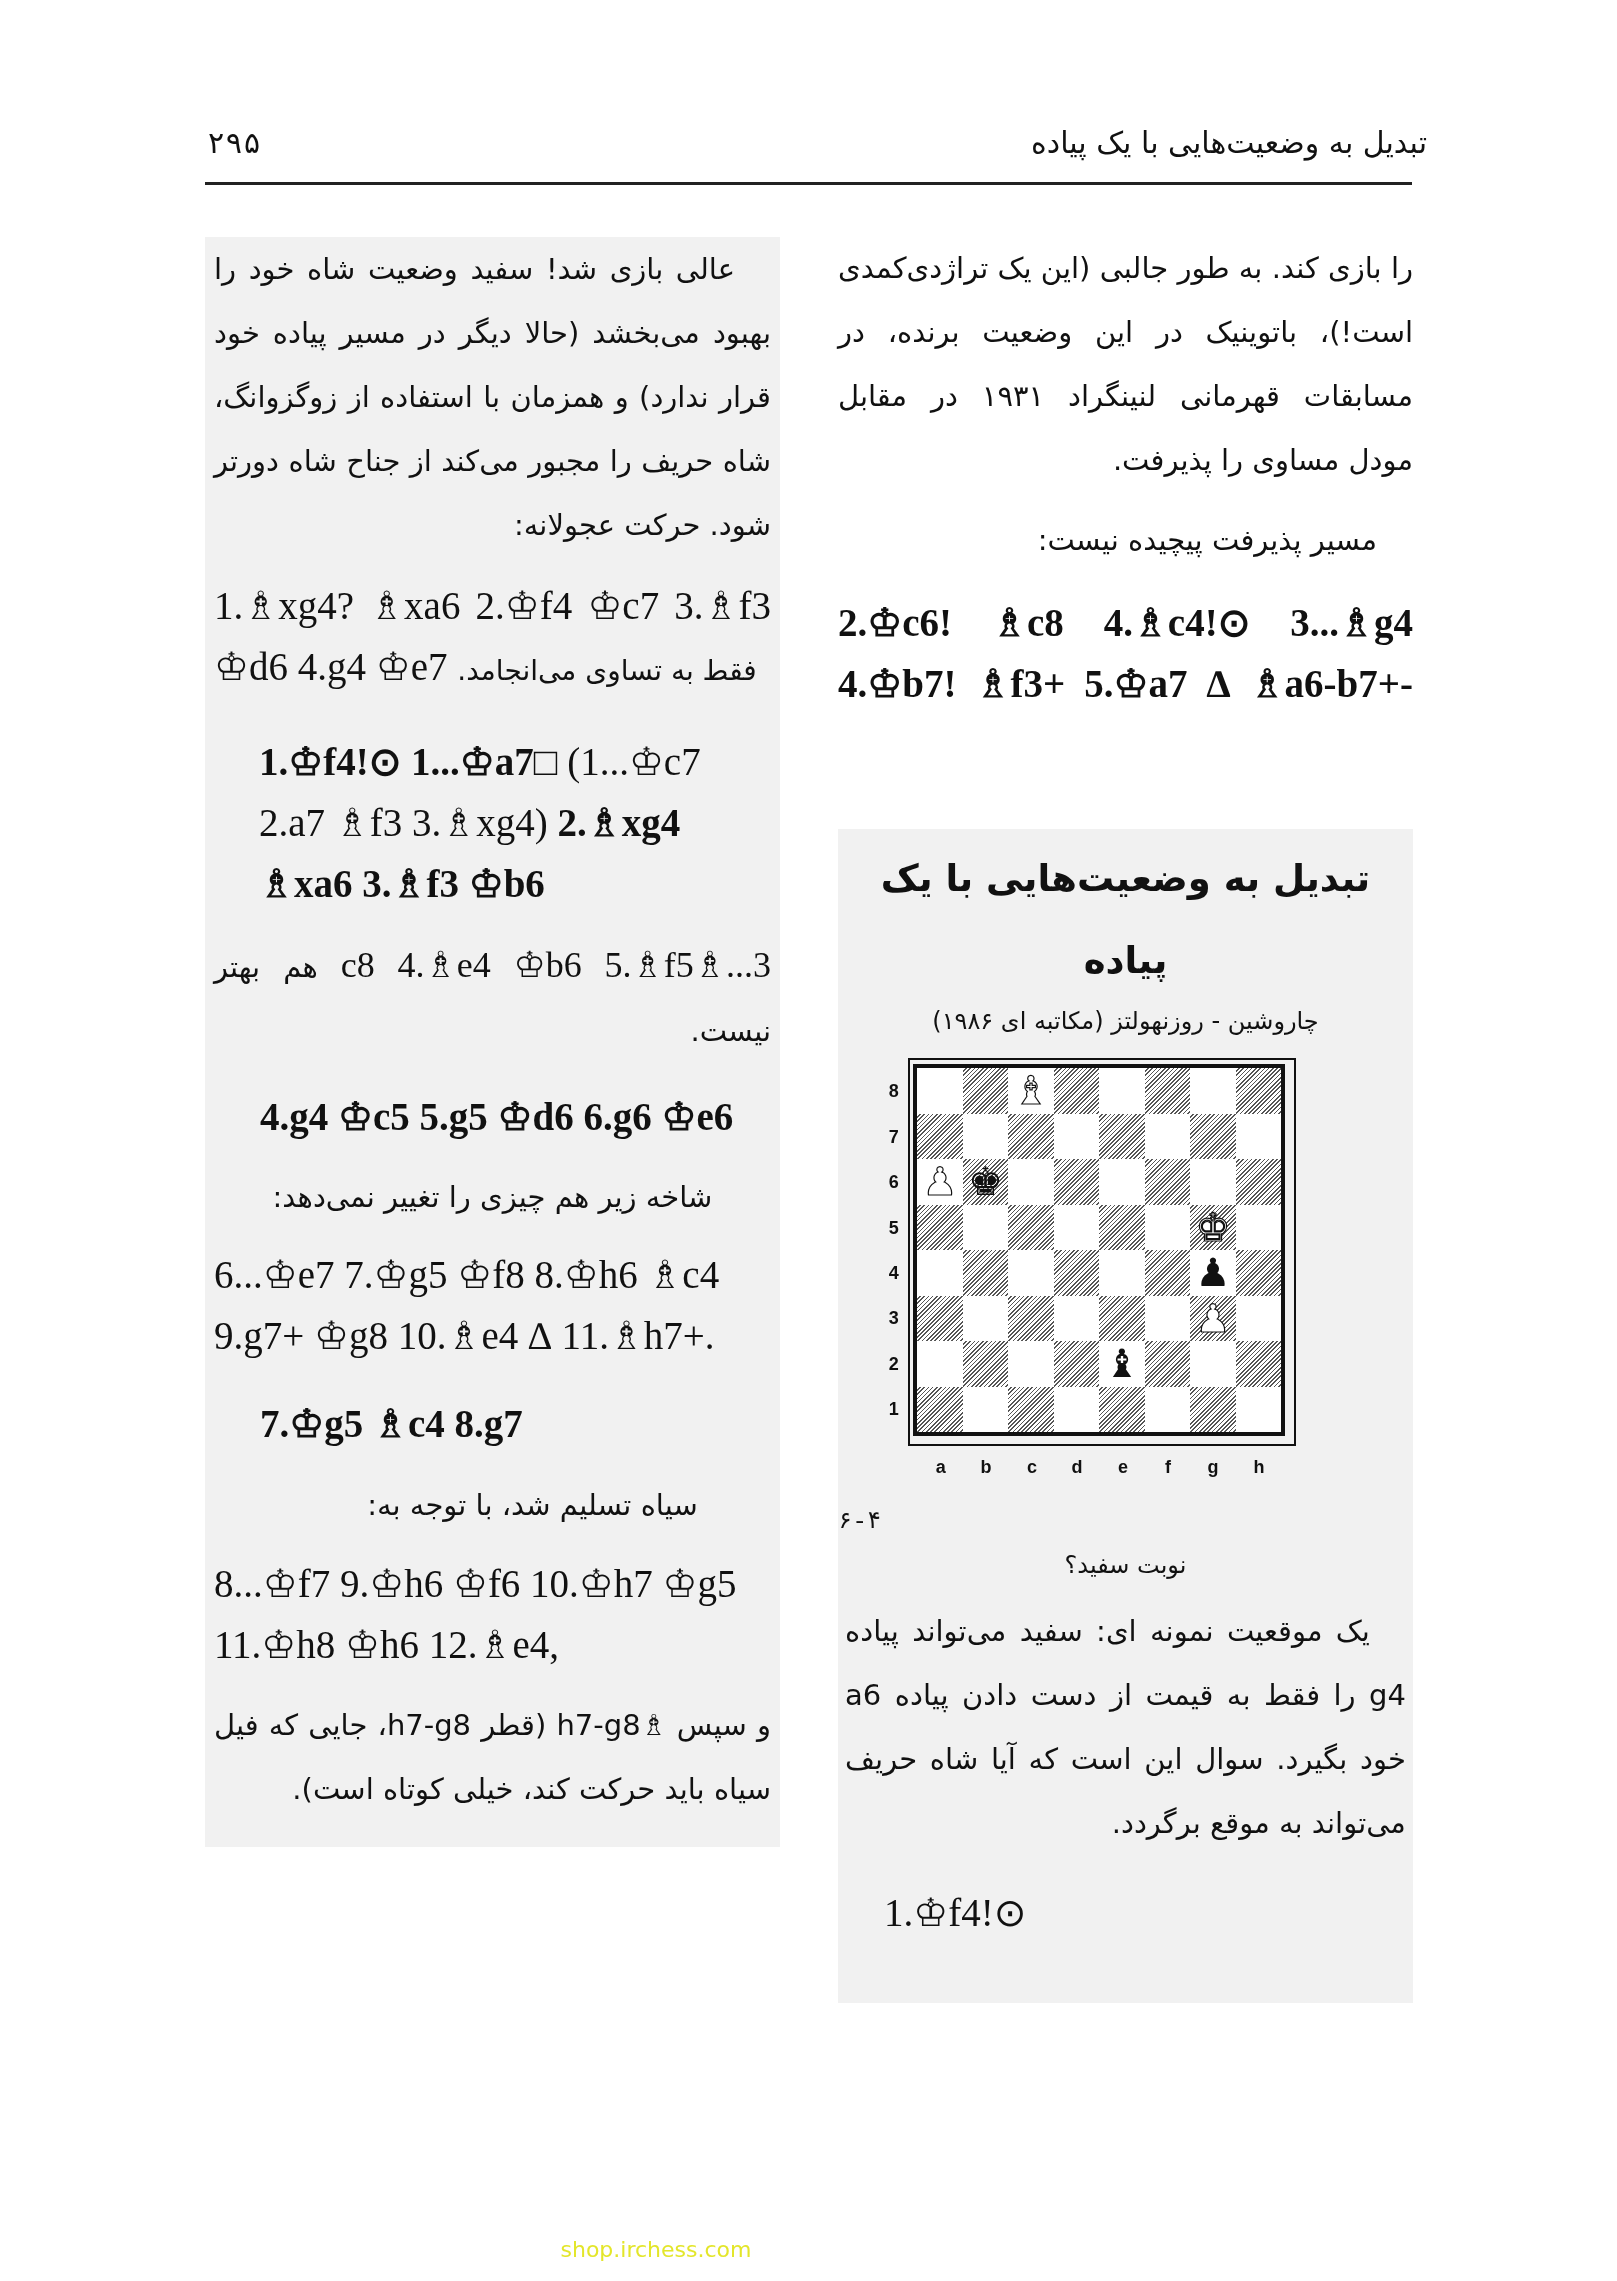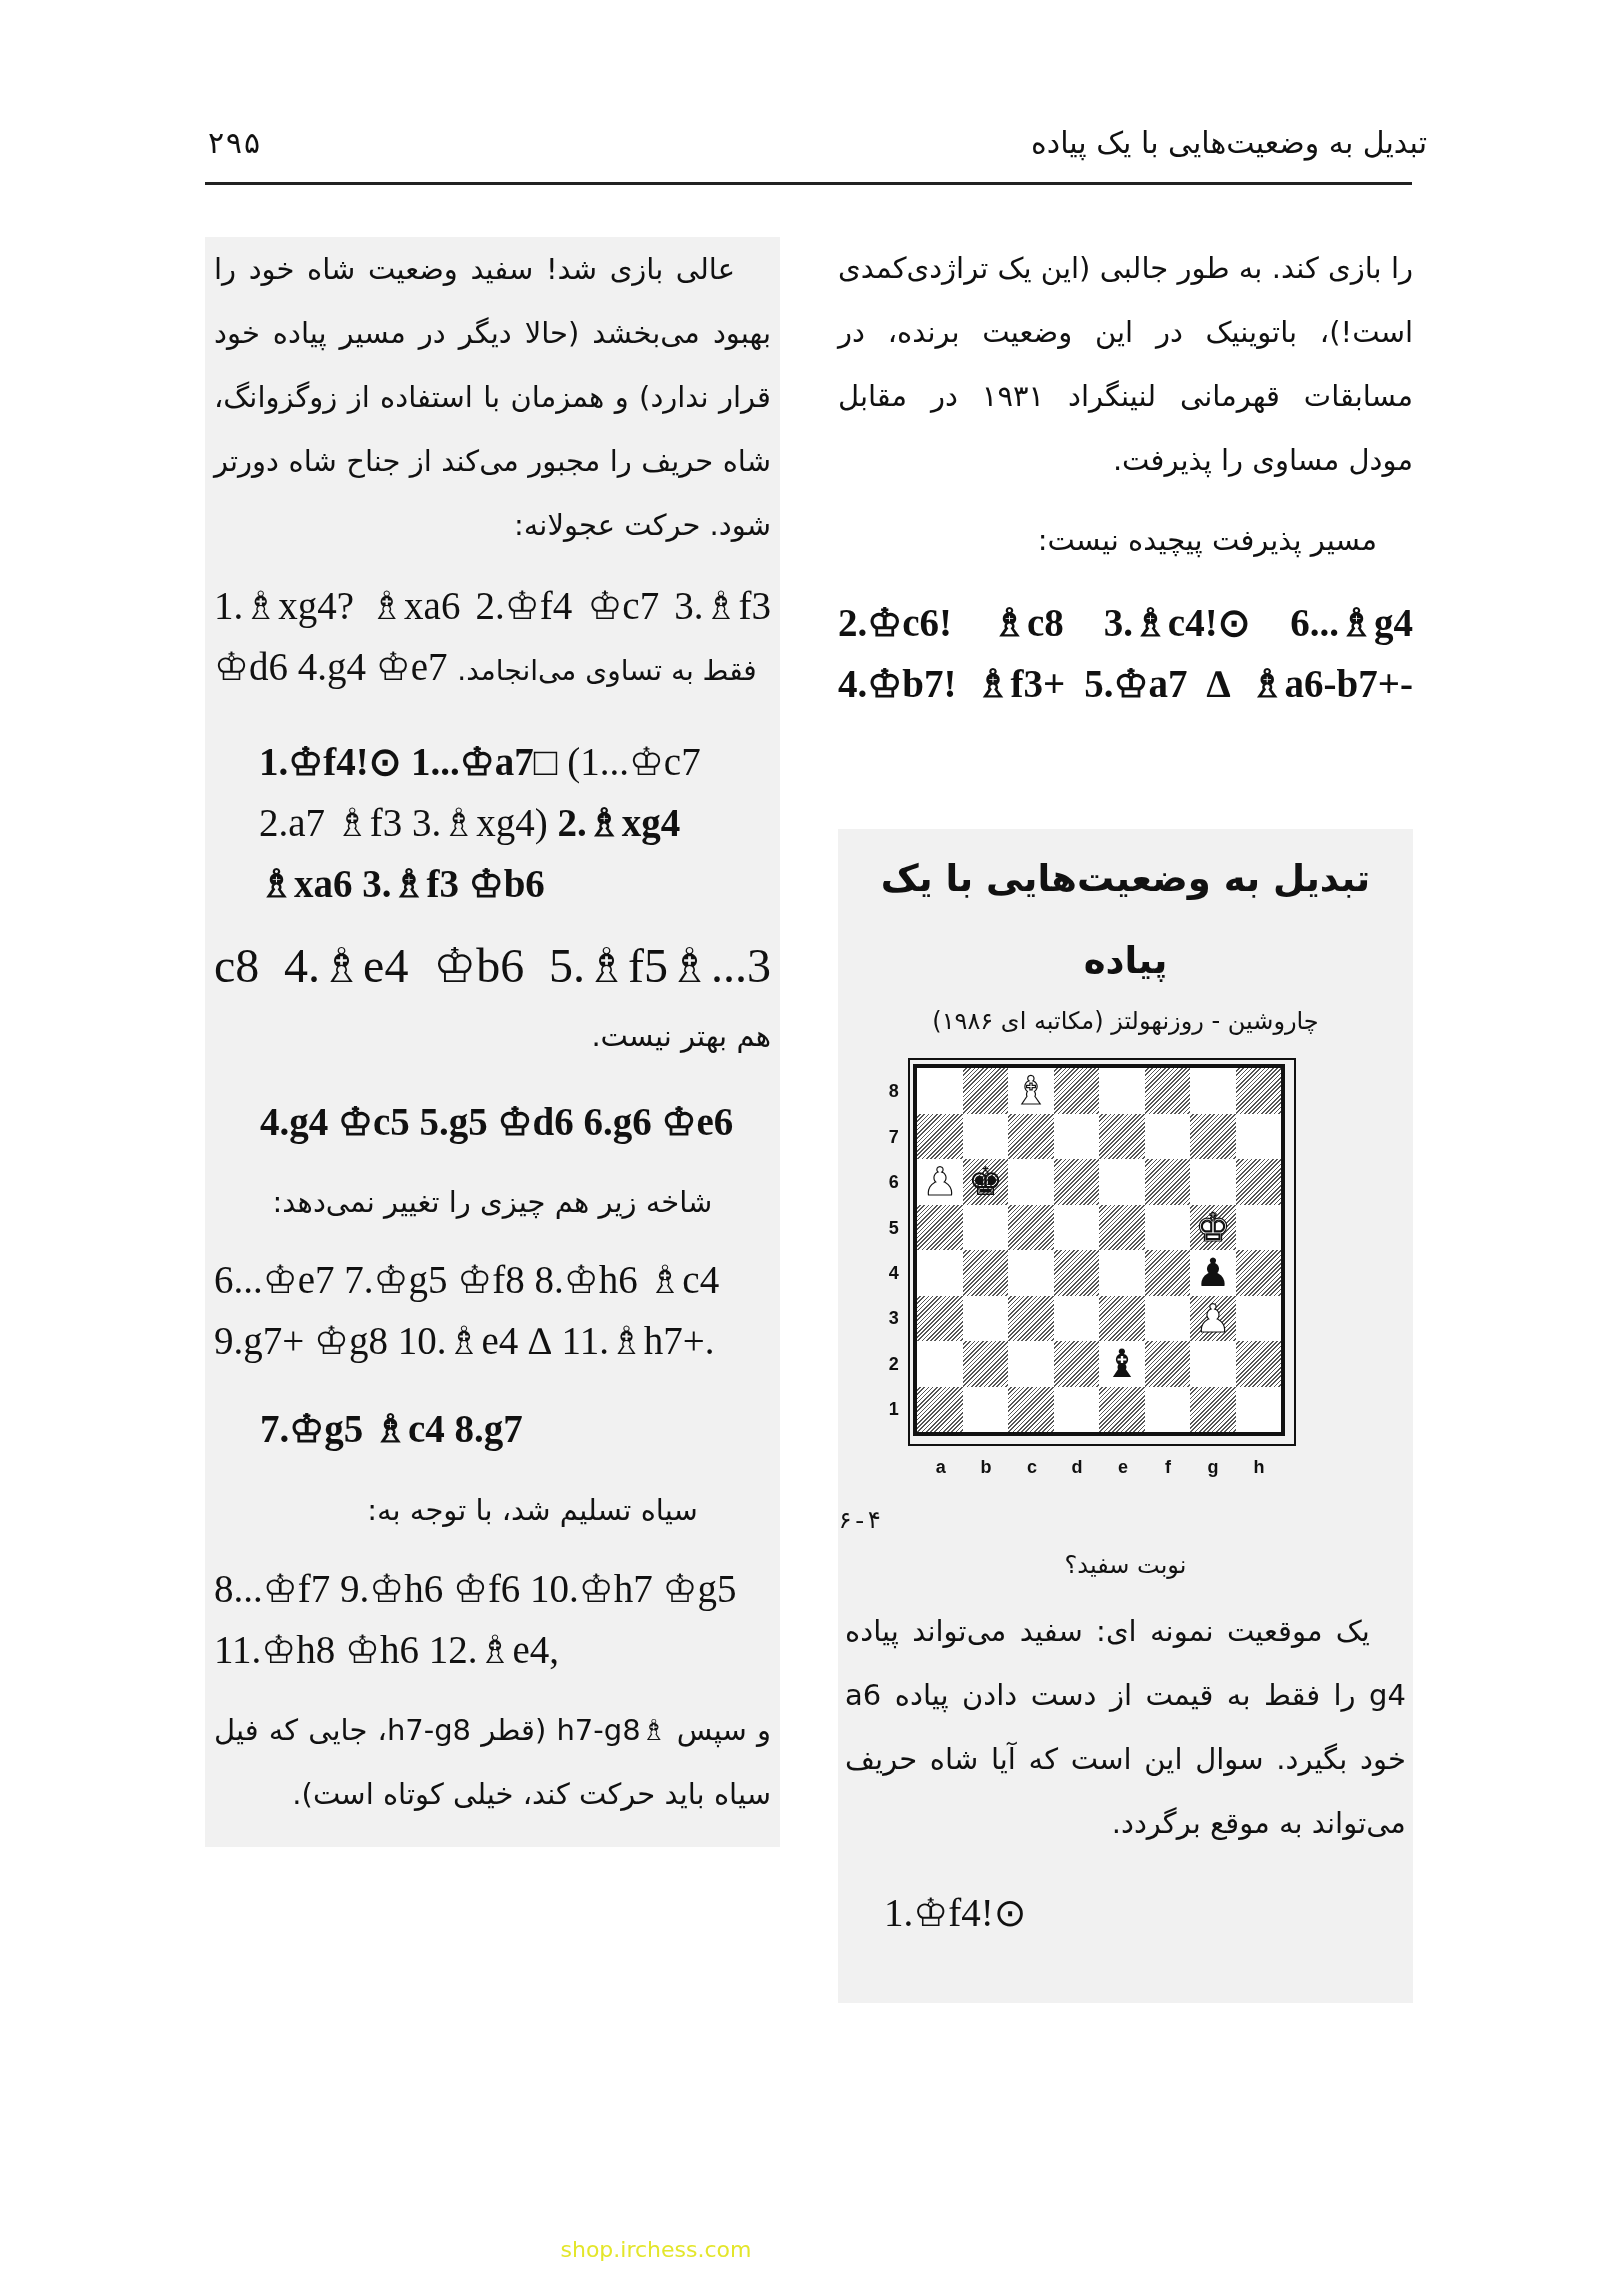--- a/index.html
+++ b/index.html
@@ -41,21 +41,21 @@
 </head>
 <body>
 
 <div class="abs header-title">تبدیل به وضعیت‌هایی با یک پیاده</div>
 <div class="abs page-number">۲۹۵</div>
 <div class="abs header-rule"></div>
 
 <div class="abs right-text">
   <div class="para">را بازی کند. به طور جالبی (این یک تراژدی‌کمدی است!)، باتوینیک در این وضعیت برنده، در مسابقات قهرمانی لنینگراد ۱۹۳۱ در مقابل مودل مساوی را پذیرفت.</div>
   <div class="para" style="text-indent:36px; margin-top:16px;">مسیر پذیرفت پیچیده نیست:</div>
-  <div class="moves bold" style="margin-top:19.6px; text-align:justify; text-align-last:justify;">2.♔c6! ♗c8 3.♗c4!⊙ 6...♗g4 4.♔b7! ♗f3+ 5.♔a7 ∆ ♗a6-b7+-</div>
+  <div class="moves bold" style="margin-top:19.6px; text-align:justify; text-align-last:justify;">2.♔c6! ♗c8 4.♗c4!⊙ 3...♗g4 4.♔b7! ♗f3+ 5.♔a7 ∆ ♗a6-b7+-</div>
 </div>
 
 <div class="abs right-box">
   <div class="box-title">تبدیل به وضعیت‌هایی با یک پیاده</div>
   <div class="game-info">چاروشین - روزنهولتز (مکاتبه ای ۱۹۸۶)</div>
 
   <div class="board-wrap">
     <div class="board-frame"></div>
     <div class="board" id="board">
         <div class="sq"></div>
@@ -175,21 +175,21 @@
     <span class="rtl">فقط به تساوی می‌انجامد.</span>
   </div>
 
   <div class="moves" style="margin-top:30px; padding-left:45px;">
     <span style="font-weight:bold">1.♔f4!⊙ 1...♔a7□</span>
     <span>(1...♔c7 2.a7 ♗f3 3.♗xg4)</span>
     <span style="font-weight:bold">2.♗xg4 ♗xa6 3.♗f3 ♔b6</span>
   </div>
 
   <div class="para" style="margin-top:21.4px;">
-    <span class="moves" style="display:inline; font-size:48px;">3...♗c8 4.♗e4 ♔b6 5.♗f5</span>
+    <span class="moves" style="display:inline; font-size:36px;">3...♗c8 4.♗e4 ♔b6 5.♗f5</span>
     <span>هم بهتر نیست.</span>
   </div>
 
   <div class="moves bold" style="margin-top:23px; padding-left:46px;">4.g4 ♔c5 5.g5 ♔d6 6.g6 ♔e6</div>
 
   <div class="para center" style="margin-top:18px;">شاخه زیر هم چیزی را تغییر نمی‌دهد:</div>
 
   <div class="moves" style="margin-top:14.3px;">6...♔e7 7.♔g5 ♔f8 8.♔h6 ♗c4 9.g7+ ♔g8 10.♗e4 ∆ 11.♗h7+.</div>
 
   <div class="moves bold" style="margin-top:27px; padding-left:46px;">7.♔g5 ♗c4 8.g7</div>

